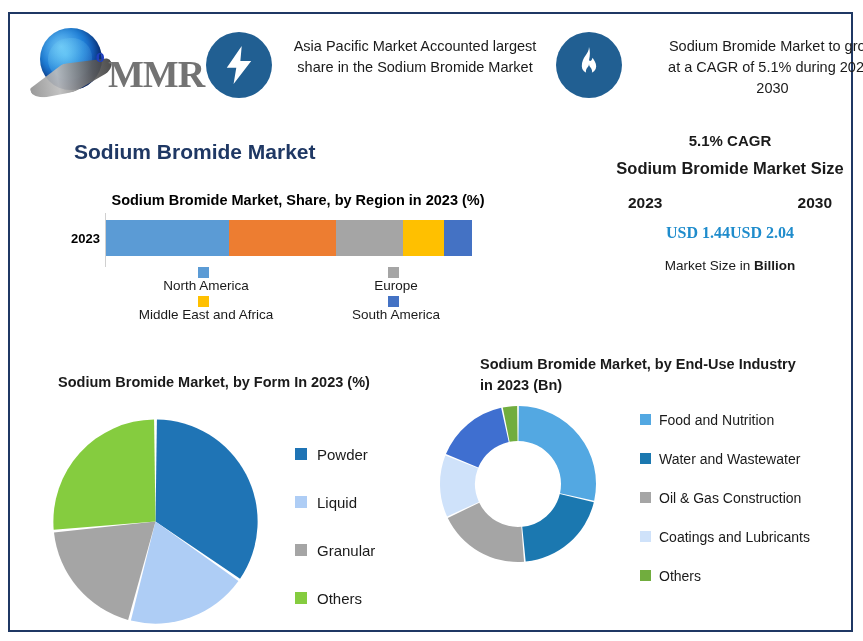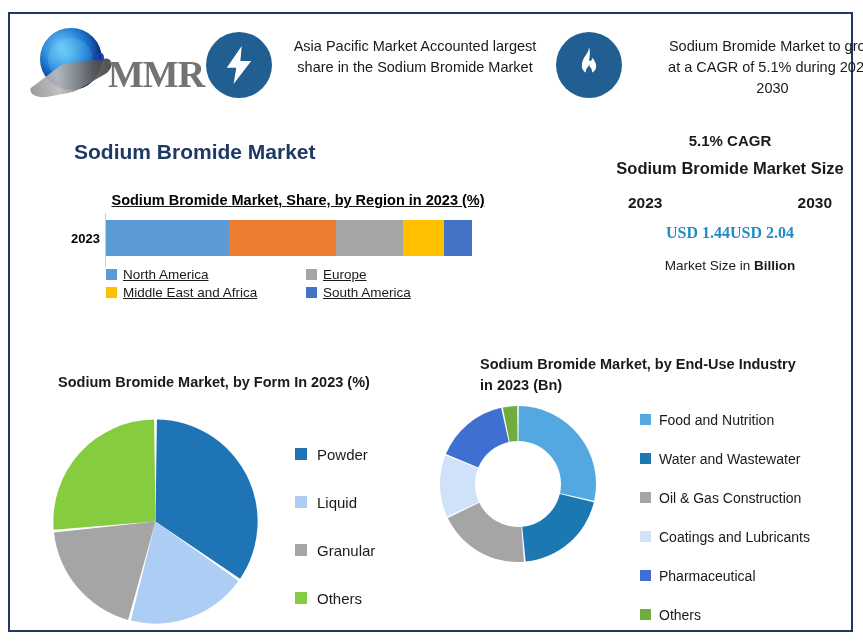--- a/index.html
+++ b/index.html
@@ -35,32 +35,32 @@
 
   .hdr-txt{position:absolute;font-size:14.5px;line-height:21px;text-align:center;color:#1a1a1a;}
   #hdr-text-1{left:280px;top:22px;width:250px;}
   #hdr-text-2{left:628px;top:22px;width:215px;margin-left:27px;}
 
   
   #page-title{position:absolute;left:64px;top:126px;font-size:21px;font-weight:bold;
               color:#1f3864;}
 
   
-  .bar-chart{position:absolute;left:60px;top:176px;width:430px;height:165px;text-decoration:underline;}
+  .bar-chart{position:absolute;left:60px;top:176px;width:430px;height:165px;}
   .bar-title{font-size:14.5px;font-weight:bold;text-align:center;line-height:21px;
              width:400px;margin-left:28px;color:#000;}
   .plot{position:relative;margin-top:8px;height:42px;}
   .axis-line{position:absolute;left:35px;top:-6px;width:1px;height:54px;background:#d0d0d0;}
   .cat-label{position:absolute;left:-22px;top:12px;width:52px;text-align:right;
              font-size:13px;font-weight:bold;color:#000;}
   .stack{position:absolute;left:36px;top:1px;height:36px;width:366px;display:flex;}
   .seg{height:100%;}
   .bar-legend{position:relative;margin-top:6px;margin-left:36px;width:380px;
               display:flex;flex-wrap:wrap;}
-  .bl-item{display:flex;align-items:center;font-size:13.5px;margin-bottom:3px;}
+  .bl-item{display:flex;align-items:center;font-size:13.5px;margin-bottom:3px;flex-direction:column;}
   .bl-item:nth-child(odd){width:200px;}
   .bl-item:nth-child(even){width:180px;}
   .sw{width:11px;height:11px;margin-right:6px;flex:0 0 auto;}
 
   
   .stats{position:absolute;left:600px;top:118px;width:240px;text-align:center;}
   #cagr{font-size:15px;font-weight:bold;}
   #size-label{font-size:16.5px;font-weight:bold;line-height:23px;margin-top:8px;}
   .yr-row{display:flex;justify-content:space-between;margin-top:14px;padding:0 18px;}
   .yr{font-size:15.5px;font-weight:bold;}
@@ -220,23 +220,19 @@
         </div>
         <div class="dl-item">
           <span class="sw" style="background:#a5a5a5"></span>
           <span>Oil &amp; Gas Construction</span>
         </div>
         <div class="dl-item">
           <span class="sw" style="background:#cfe2fa"></span>
           <span>Coatings and Lubricants</span>
         </div>
         <div class="dl-item">
-          <span class="sw" style="background:#3f6fd0"></span>
-          <span>Pharmaceutical</span>
-        </div>
-        <div class="dl-item">
           <span class="sw" style="background:#71ad3e"></span>
           <span>Others</span>
         </div>
       </div>
   </div>
 
 </div>
 
 </body></html>

